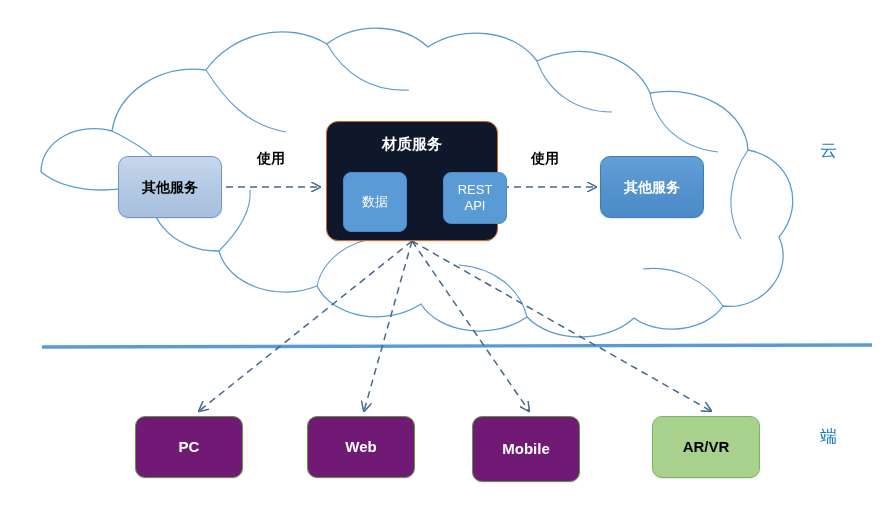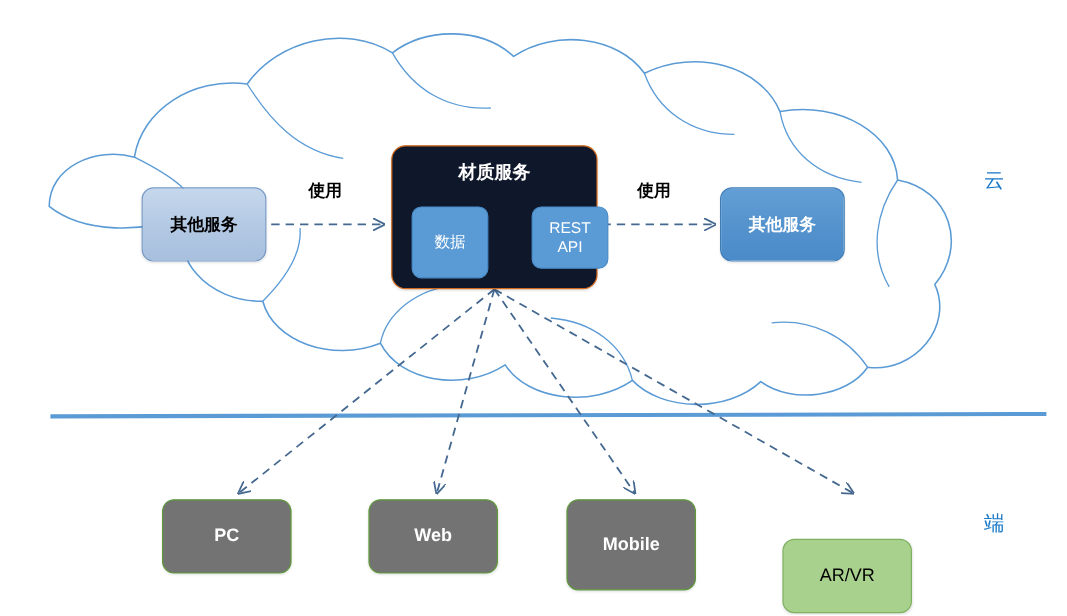--- a/index.html
+++ b/index.html
@@ -89,37 +89,36 @@
     border: 1px solid #4a8bc9;
     border-radius: 8px;
     color: #ffffff;
     font-size: 13px;
     font-weight: normal;
     line-height: 1.25;
   }
 
   
   .node-green {
-    background: #737373;
+    background: #701a75;
     border: 1px solid #5f9a3a;
     border-radius: 10px;
     color: #ffffff;
     font-weight: bold;
     font-size: 15px;
     box-shadow: 0 1px 2px rgba(0,0,0,0.10);
   }
   .node-green-light {
     background: #a9d18e;
     border: 1px solid #7fb260;
     border-radius: 10px;
     color: #000000;
-    font-weight: normal;
+    font-weight: bold;
     font-size: 15px;
     box-shadow: 0 1px 2px rgba(0,0,0,0.10);
-    margin-top: 33px;
   }
 
   
   .edge-label {
     position: absolute;
     color: #000000;
     font-size: 14px;
     font-weight: bold;
     white-space: nowrap;
   }
@@ -213,20 +212,20 @@
 
   <div class="zone-label" style="left:820px; top:139px;">云</div>
   <div class="zone-label" style="left:820px; top:425px;">端</div>
 
   <div class="node node-green" style="left:135px; top:416px; width:108px; height:62px;">
     <span>PC</span>
   </div>
   <div class="node node-green" style="left:307px; top:416px; width:108px; height:62px;">
     <span>Web</span>
   </div>
-  <div class="node node-green" style="left:472px; top:416px; width:108px; height:76px;">
+  <div class="node node-green" style="left:472px; top:416px; width:108px; height:66px;">
     <span>Mobile</span>
   </div>
   <div class="node node-green-light" style="left:652px; top:416px; width:108px; height:62px;">
     <span>AR/VR</span>
   </div>
 
 </div>
 
 </body></html>

